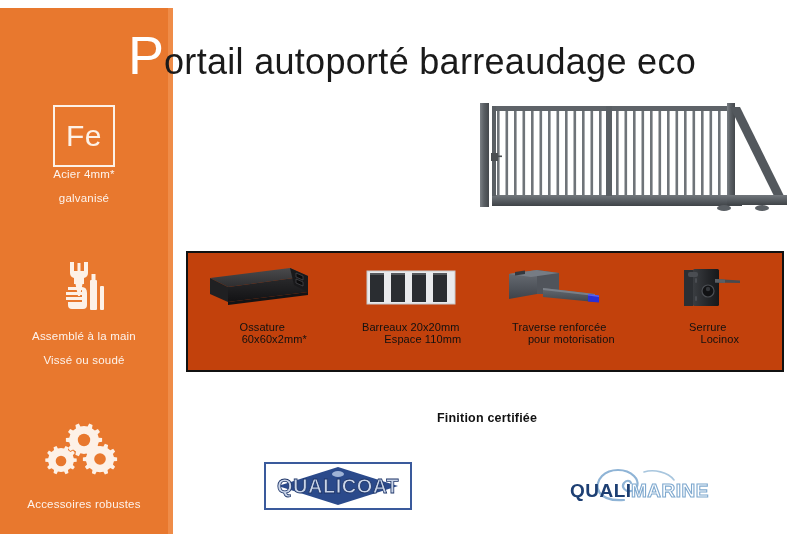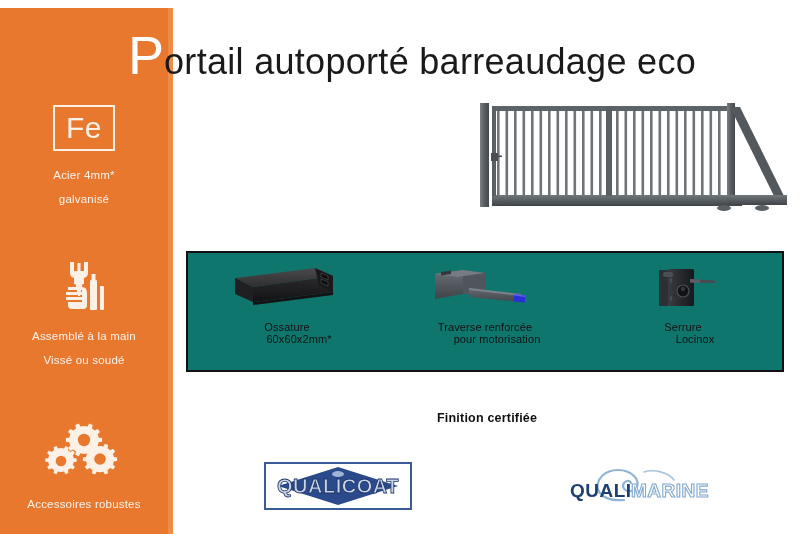--- a/index.html
+++ b/index.html
@@ -47,21 +47,21 @@
     font-size: 11.5px;
     color: #fdf3ec;
     letter-spacing: .2px;
     line-height: 1.1;
   }
   .sb-label.l2 { margin-top: 11px; }
 
   
   #fe-box {
     width: 62px;
-    height: 46px;
+    height: 62px;
     margin: 0 auto;
     border: 2px solid #fdf1e7;
     box-sizing: border-box;
     display: flex;
     align-items: center;
     justify-content: center;
   }
   #fe-text {
     font-size: 30px;
     color: #fdf1e7;
@@ -113,21 +113,21 @@
   
   #panel {
     position: absolute;
     left: 186px;
     top: 251px;
     width: 598px;
     height: 121px;
     border: 2px solid #111111;
     box-sizing: border-box;
     display: flex;
-    background: #0f766e;
+    background: #c2410c;
   }
   .panel-cell {
     flex: 1 1 0;
     display: flex;
     flex-direction: column;
     align-items: center;
     justify-content: flex-start;
     padding-top: 8px;
   }
   .cell-art {
@@ -191,21 +191,21 @@
 
 <div id="page">
 
   <div id="sidebar"></div>
   <div id="sidebar-edge"></div>
 
   <div class="sb-feature" style="top:105px;">
     <div id="fe-box">
       <span id="fe-text">Fe</span>
     </div>
-    <div class="sb-label" style="margin-top:18px;">Acier 4mm*</div>
+    <div class="sb-label" style="margin-top:1px;">Acier 4mm*</div>
     <div class="sb-label l2">galvanisé</div>
   </div>
 
   <div class="sb-feature" style="top:258px;">
     <div class="sb-icon">
       <svg width="64" height="56" viewBox="0 0 64 56" aria-hidden="true">
         <g fill="#fdf1e7">
 
           <path d="M22 2 L22 11 L25.5 11 L25.5 3 L28.5 3 L28.5 11 L32 11 L32 2 L36 2 L36 13 Q36 17 32 18 L32 24 L22 24 L22 18 Q18 17 18 13 L18 2 Z"></path>
 
@@ -350,20 +350,41 @@
             <polygon points="88,15 95,18 95,22 88,19"></polygon>
           </g>
 
           <polygon points="20,38 100,28 100,31 20,41" fill="#131315"></polygon>
         </svg>
       </div>
       <div class="cell-cap">Ossature</div>
       <div class="cell-cap second">60x60x2mm*</div>
     </div>
 
+    <div class="panel-cell">
+      <div class="cell-art">
+        <svg width="96" height="44" viewBox="0 0 96 44" aria-hidden="true">
+          <rect x="4" y="6" width="88" height="33" fill="#e9eaec" stroke="#c6c8ca" stroke-width="1"></rect>
+          <g fill="#2a2d31">
+            <rect x="7" y="8" width="14" height="29"></rect>
+            <rect x="28" y="8" width="14" height="29"></rect>
+            <rect x="49" y="8" width="14" height="29"></rect>
+            <rect x="70" y="8" width="14" height="29"></rect>
+          </g>
+          <g fill="#55585c">
+            <rect x="7" y="8" width="14" height="2"></rect>
+            <rect x="28" y="8" width="14" height="2"></rect>
+            <rect x="49" y="8" width="14" height="2"></rect>
+            <rect x="70" y="8" width="14" height="2"></rect>
+          </g>
+        </svg>
+      </div>
+      <div class="cell-cap">Barreaux 20x20mm</div>
+      <div class="cell-cap second">Espace 110mm</div>
+    </div>
 
     <div class="panel-cell">
       <div class="cell-art">
         <svg width="112" height="46" viewBox="0 0 112 46" aria-hidden="true">
           <defs>
             <linearGradient id="gbox" x1="0" y1="0" x2="0" y2="1">
               <stop offset="0%" stop-color="#6a6f76"></stop>
               <stop offset="100%" stop-color="#3f434a"></stop>
             </linearGradient>
             <linearGradient id="grail" x1="0" y1="0" x2="0" y2="1">

